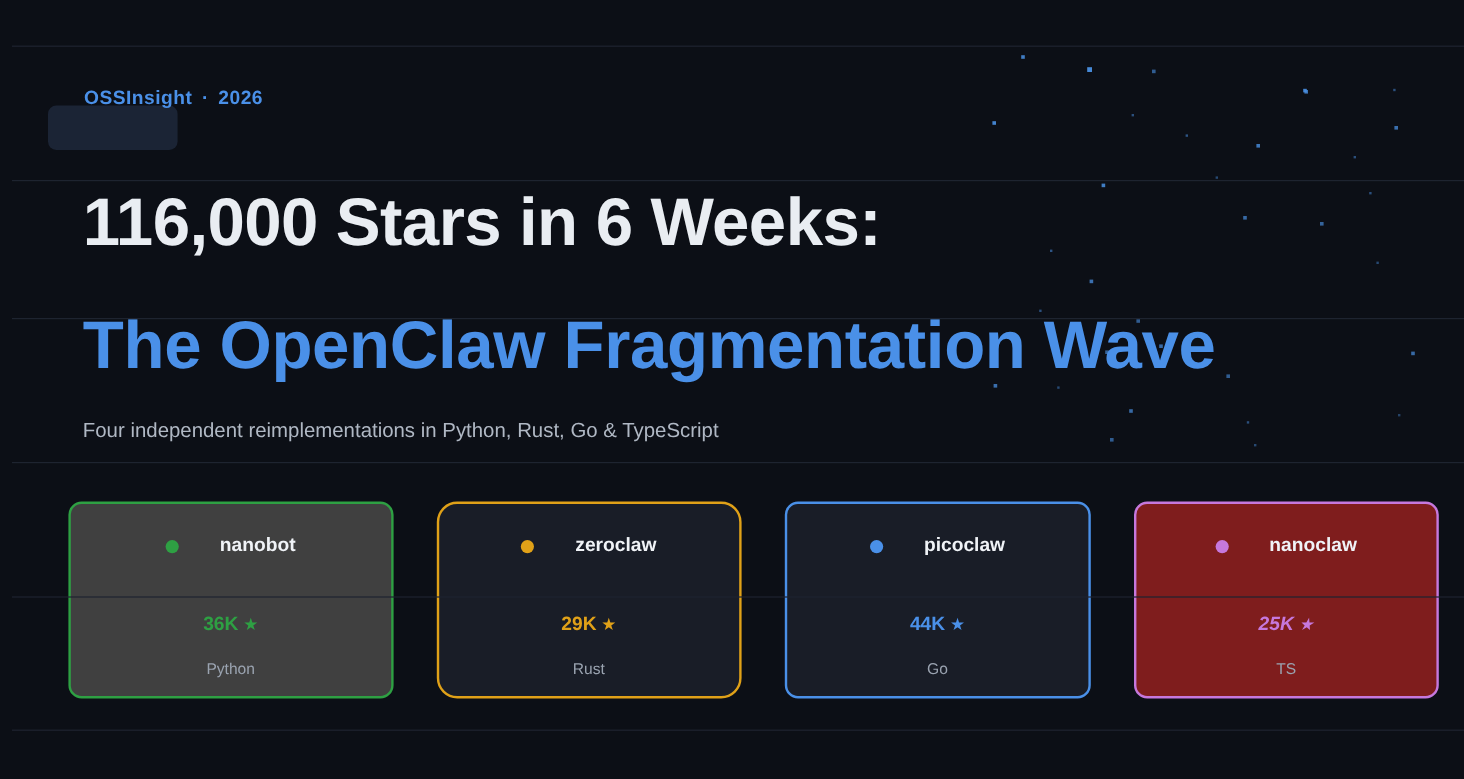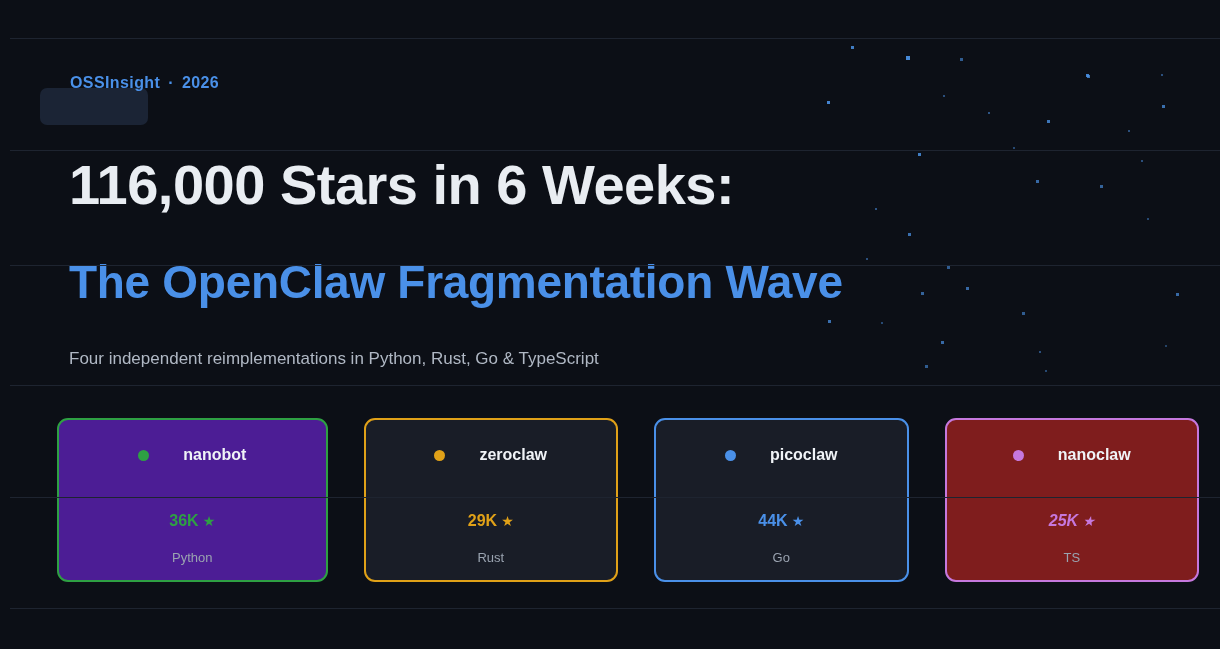--- a/index.html
+++ b/index.html
@@ -83,21 +83,21 @@
     color: #e9edf2;
     letter-spacing: -0.5px;
     white-space: nowrap;
     font-stretch: condensed;
   }
 
   .subhead {
     position: absolute;
     left: 69px;
     top: 255px;
-    font-size: 46px;
+    font-size: 56px;
     font-weight: bold;
     color: #4a90e8;
     letter-spacing: -0.3px;
     white-space: nowrap;
     font-stretch: condensed;
   }
 
   .tagline {
     position: absolute;
     left: 69px;
@@ -223,29 +223,29 @@
 
   <div class="eyebrow">
     <span>OSSInsight</span><span class="dot-sep">·</span><span>2026</span>
   </div>
 
   <div class="headline">116,000 Stars in 6 Weeks:</div>
   <div class="subhead">The OpenClaw Fragmentation Wave</div>
   <div class="tagline">Four independent reimplementations in Python, Rust, Go &amp; TypeScript</div>
 
   <div class="cards" id="cards">
-      <div class="card" style="border-color: rgb(46, 160, 67); background: #4c1d95; padding-left: 16px;">
+      <div class="card" style="border-color: rgb(46, 160, 67); background: #404040; padding-left: 16px;">
         <div class="card-head">
           <span class="card-dot" style="background: rgb(46, 160, 67);"></span>
           <span class="card-name">nanobot</span>
         </div>
         <div class="card-stars" style="color: rgb(46, 160, 67);"><span>36K</span><span class="glyph">★</span></div>
         <div class="card-lang" style="color: rgb(154, 163, 176);">Python</div>
       </div>
-      <div class="card" style="border-color: rgb(224, 161, 24); background: rgb(25, 29, 39);">
+      <div class="card" style="border-color: rgb(224, 161, 24); background: rgb(25, 29, 39); border-radius: 17px;">
         <div class="card-head">
           <span class="card-dot" style="background: rgb(224, 161, 24);"></span>
           <span class="card-name">zeroclaw</span>
         </div>
         <div class="card-stars" style="color: rgb(224, 161, 24); text-align: center;"><span>29K</span><span class="glyph">★</span></div>
         <div class="card-lang" style="color: rgb(154, 163, 176);">Rust</div>
       </div>
       <div class="card" style="border-color: rgb(74, 144, 232); background: rgb(25, 29, 39);">
         <div class="card-head">
           <span class="card-dot" style="background: rgb(74, 144, 232);"></span>

